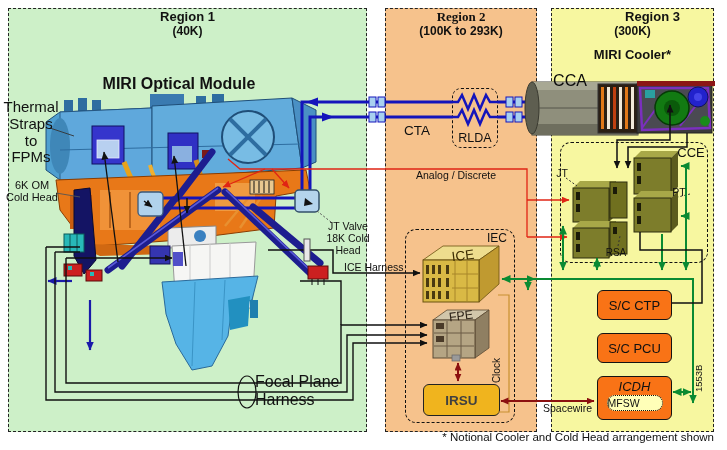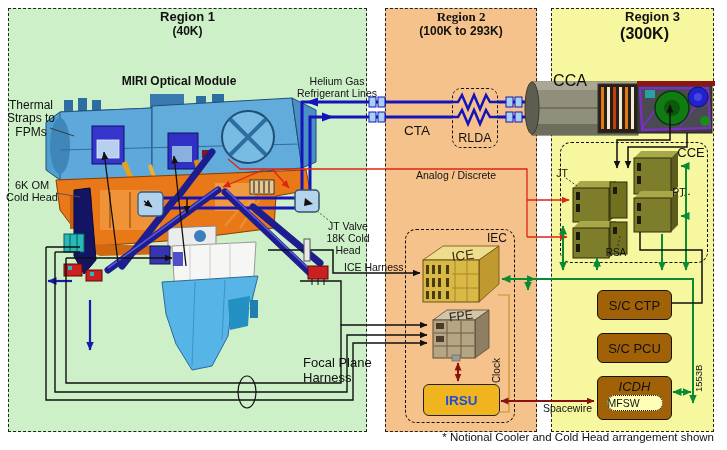--- a/index.html
+++ b/index.html
@@ -1,21 +1,21 @@
 <!DOCTYPE html>
 <html><head>
 <meta charset="utf-8">
 <style>
   html,body{margin:0;padding:0;background:#fff;font-family:"Liberation Sans",sans-serif;}
   #stage{position:relative;width:727px;height:450px;background:#fff;overflow:hidden;}
   .region{position:absolute;border:1.6px dashed #222;box-sizing:border-box;z-index:1;}
   .lbl{position:absolute;white-space:pre-line;text-align:center;line-height:1.12;color:#111;z-index:4;}
   .b{font-weight:bold;}
   .dashbox{position:absolute;border:1.5px dashed #111;box-sizing:border-box;z-index:2;background:transparent;}
-  .ybox{position:absolute;background:#a16207;border:1.6px solid #141414;border-radius:6px;z-index:2;
+  .ybox{position:absolute;background:#f97316;border:1.6px solid #141414;border-radius:6px;z-index:2;
         display:flex;align-items:center;justify-content:center;font-size:13px;color:#111;}
   #svgmain{position:absolute;left:0;top:0;z-index:3;pointer-events:none;}
   .rot{transform:rotate(-90deg);transform-origin:center;}
 </style>
 </head>
 <body>
 
 <div id="stage">
 
   <div class="region" style="left:8px;top:8px;width:359px;height:424px;background:#cdf0c8;"></div>
@@ -33,21 +33,21 @@
     <span>S/C PCU</span>
   </div>
   <div class="ybox" style="left:597px;top:376px;width:73px;height:42px;flex-direction:column;justify-content:flex-start;">
     <span style="margin-top:2px;font-style:italic;">ICDH</span>
     <div style="width:54px;height:14px;border:1.3px dotted #111;border-radius:8px;background:#ffffb8;
                 display:flex;align-items:center;justify-content:flex-start;font-size:10.5px;margin-top:1px;">
       <span>MFSW</span>
     </div>
   </div>
   <div class="ybox" style="left:423px;top:384px;width:75px;height:30px;background:#f0b41e;border-color:#222;">
-    <span style="font-weight:bold;color:#1d4ed8;font-size:13.5px;">IRSU</span>
+    <span style="font-weight:bold;color:#404040;font-size:13.5px;">IRSU</span>
   </div>
 
   <svg id="svgmain" width="727" height="450" viewBox="0 0 727 450">
     <defs>
       <marker id="mB" markerWidth="9" markerHeight="8" refX="7.5" refY="3.5" orient="auto-start-reverse" markerUnits="userSpaceOnUse">
           <path d="M0,0L8,3.5L0,7Z" fill="#111"></path>
         </marker>
       <marker id="mG" markerWidth="10" markerHeight="9" refX="8.5" refY="4" orient="auto-start-reverse" markerUnits="userSpaceOnUse">
           <path d="M0,0L9,4L0,8Z" fill="#0a8a32"></path>
         </marker>
@@ -337,38 +337,37 @@
       <line x1="458" y1="363" x2="458" y2="381" marker-start="url(#mD)" marker-end="url(#mD)"></line>
       <line x1="501" y1="401" x2="594" y2="401" marker-start="url(#mD)" marker-end="url(#mD)"></line>
     </g>
   </svg>
 
   <div class="lbl b" style="left:8px;top:10px;width:359px;font-size:13px;">Region 1</div>
   <div class="lbl b" style="left:8px;top:25px;width:359px;font-size:12px;">(40K)</div>
   <div class="lbl b" style="left:385px;top:10px;width:152px;font-size:13px;font-family:Liberation Serif, serif;">Region 2</div>
   <div class="lbl b" style="left:385px;top:25px;width:152px;font-size:12px;">(100K to 293K)</div>
   <div class="lbl b" style="left:551px;top:10px;width:163px;font-size:13px;margin-left:20px;">Region 3</div>
-  <div class="lbl b" style="left:563px;top:25px;width:163px;font-size:16px;">(300K)</div>
-  <div class="lbl b" style="left:59px;top:75px;width:240px;font-size:12px;">MIRI Optical Module</div>
-
-  <div class="lbl" style="left:2px;top:99px;width:58px;font-size:12px;text-align:center;">Thermal
+  <div class="lbl b" style="left:551px;top:25px;width:163px;font-size:12px;">(300K)</div>
+  <div class="lbl b" style="left:59px;top:75px;width:240px;font-size:16px;">MIRI Optical Module</div>
+  <div class="lbl b" style="left:551px;top:48px;width:163px;font-size:13px;">MIRI Cooler*</div>
+
+  <div class="lbl" style="left:2px;top:99px;width:58px;font-size:15px;text-align:center;">Thermal
 Straps to
 FPMs</div>
   <div class="lbl" style="left:2px;top:179px;width:60px;font-size:11px;">6K OM
 Cold Head</div>
-  <div class="lbl" style="left:294px;top:76px;width:86px;font-size:10.5px;">Helium Gas
-Refrigerant Lines</div>
   <div class="lbl" style="left:318px;top:221px;width:60px;font-size:10.5px;">JT Valve
 18K Cold
 Head</div>
   <div class="lbl" style="left:394px;top:123px;width:46px;font-size:13.5px;">CTA</div>
   <div class="lbl" style="left:452px;top:131px;width:46px;font-size:12.5px;">RLDA</div>
   <div class="lbl" style="left:406px;top:170px;width:90px;font-size:10.5px;text-align:right;">Analog / Discrete</div>
   <div class="lbl" style="left:344px;top:262px;width:64px;font-size:10.5px;text-align:left;">ICE Harness</div>
-  <div class="lbl" style="left:255px;top:356px;width:100px;font-size:13px;text-align:left;padding-left:48px;">Focal Plane Harness</div>
+  <div class="lbl" style="left:255px;top:373px;width:100px;font-size:16px;text-align:left;">Focal Plane Harness</div>
   <div class="lbl" style="left:550px;top:72px;width:40px;font-size:16px;color:#0a0a0a;">CCA</div>
   <div class="lbl" style="left:674px;top:146px;width:34px;font-size:13px;">CCE</div>
   <div class="lbl" style="left:552px;top:168px;width:20px;font-size:10.5px;">JT</div>
   <div class="lbl" style="left:669px;top:187px;width:20px;font-size:10.5px;">PT</div>
   <div class="lbl" style="left:602px;top:247px;width:28px;font-size:10px;">RSA</div>
   <div class="lbl" style="left:482px;top:232px;width:30px;font-size:12px;">IEC</div>
   <div class="lbl" style="left:440px;top:248px;width:46px;font-size:13.5px;color:#3a2a00;transform:rotate(-7deg);">ICE</div>
   <div class="lbl" style="left:440px;top:309px;width:42px;font-size:12.5px;color:#2a2016;transform:rotate(-7deg);">FPE</div>
   <div class="lbl rot" style="left:475px;top:365px;width:44px;font-size:10px;">Clock</div>
   <div class="lbl rot" style="left:677px;top:373px;width:44px;font-size:9.5px;">1553B</div>

